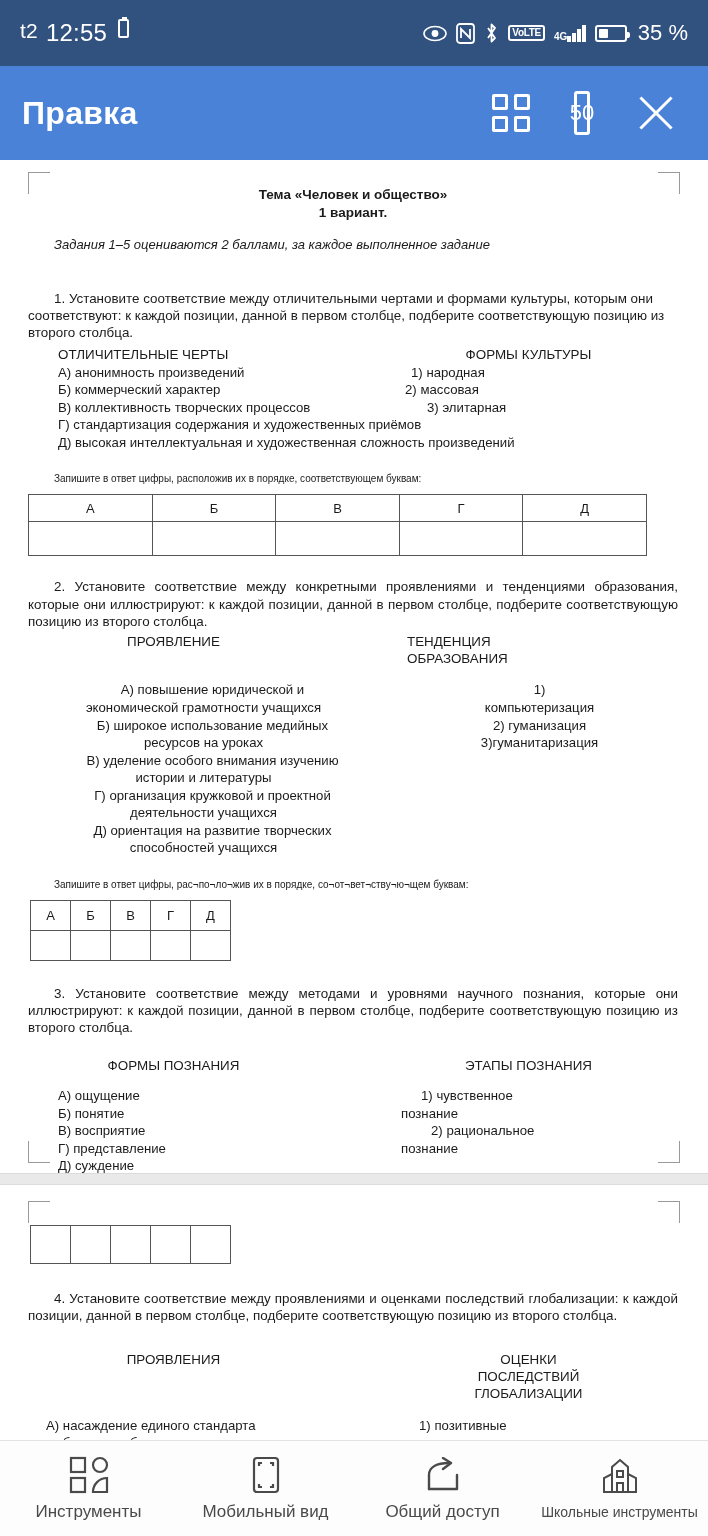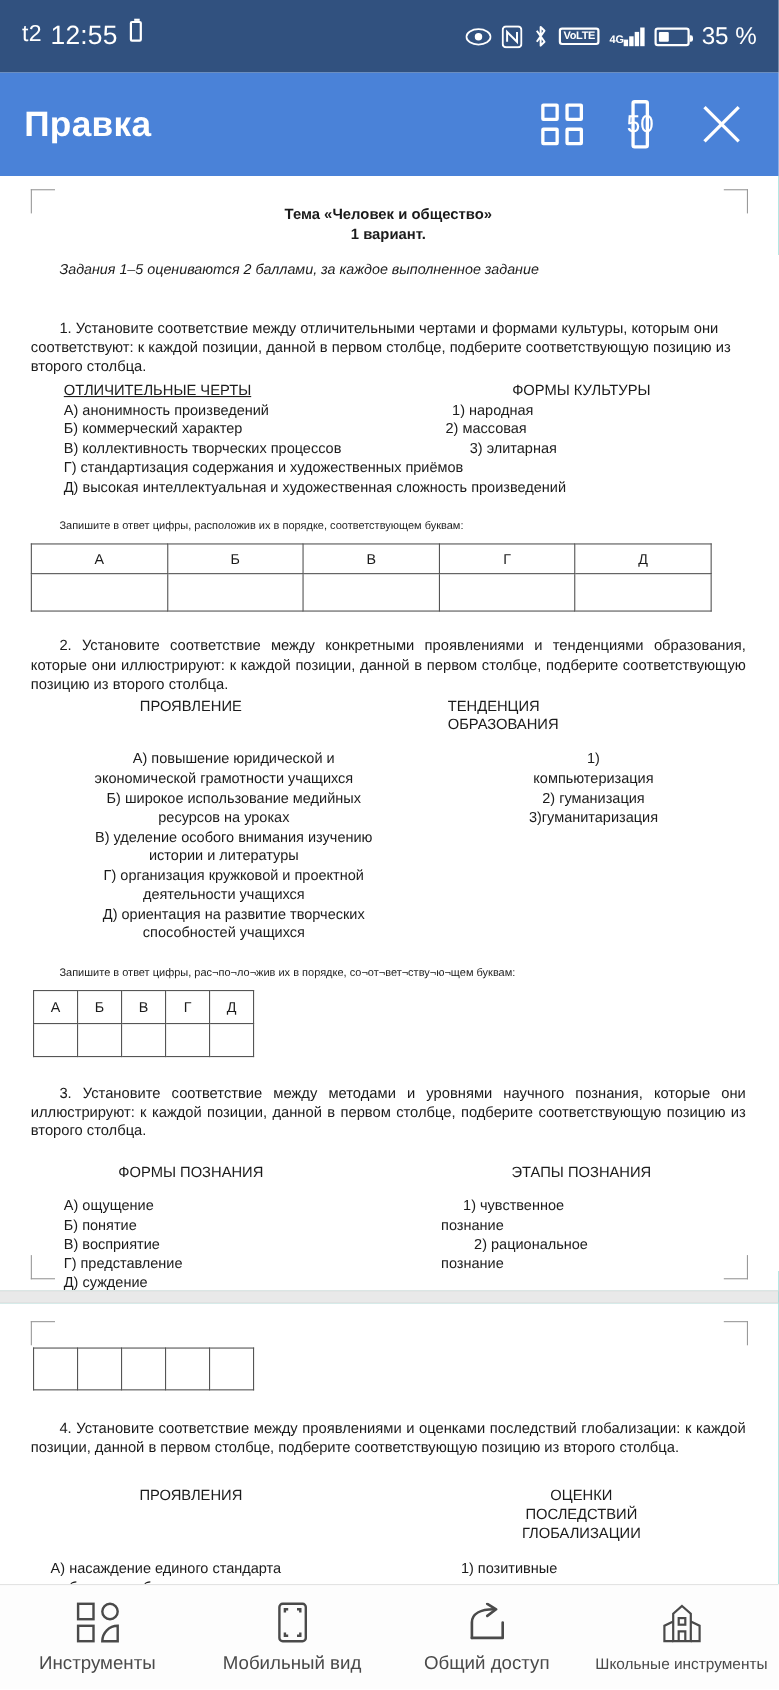--- a/index.html
+++ b/index.html
@@ -74,21 +74,21 @@
   .close-ic::before, .close-ic::after {
     content: ""; position: absolute; left: 50%; top: 0; width: 3px; height: 100%; background: #fff;
   }
   .close-ic::before { transform: translateX(-50%) rotate(45deg); }
   .close-ic::after  { transform: translateX(-50%) rotate(-45deg); }
 
   
   .doc-viewport {
     position: absolute;
     top: 160px; left: 0; right: 0; bottom: 96px;
-    background: #14b8a6;
+    background: #e5e5e5;
     overflow: hidden;
   }
   .page {
     background: #fff;
     position: relative;
     width: 708px;
   }
   .page-1 { height: 1013px; }
   .gap { height: 12px; background: #e9e9e9; border-top: 1px solid #dcdcdc; border-bottom: 1px solid #dcdcdc; }
   .page-2 { height: 400px; }
@@ -221,21 +221,21 @@
 
     <div class="body-area">
       <div class="ttl">Тема «Человек и общество»</div>
       <div class="ttl">1 вариант.</div>
 
       <div class="note">Задания 1–5 оцениваются 2 баллами, за каждое выполненное задание</div>
 
       <div class="para">1. Установите соответствие между отличительными чертами и формами культуры, которым они соответствуют: к каждой позиции, данной в первом столбце, подберите соответствующую позицию из второго столбца.</div>
       <div class="cols">
         <div class="col-l pad-l">
-          <div class="colhead" style="text-align:left;text-decoration:underline;">ОТЛИЧИТЕЛЬНЫЕ ЧЕРТЫ</div>
+          <div class="colhead" style="text-align:left;">ОТЛИЧИТЕЛЬНЫЕ ЧЕРТЫ</div>
           <div class="item">А) анонимность произведений</div>
           <div class="item">Б) коммерческий характер</div>
           <div class="item">В) коллективность творческих процессов</div>
         </div>
         <div class="col-r">
           <div class="colhead">ФОРМЫ КУЛЬТУРЫ</div>
           <div class="item" style="padding-left:32px;">1) народная</div>
           <div class="item" style="padding-left:26px;">2) массовая</div>
           <div class="item" style="padding-left:48px;">3) элитарная</div>
         </div>

